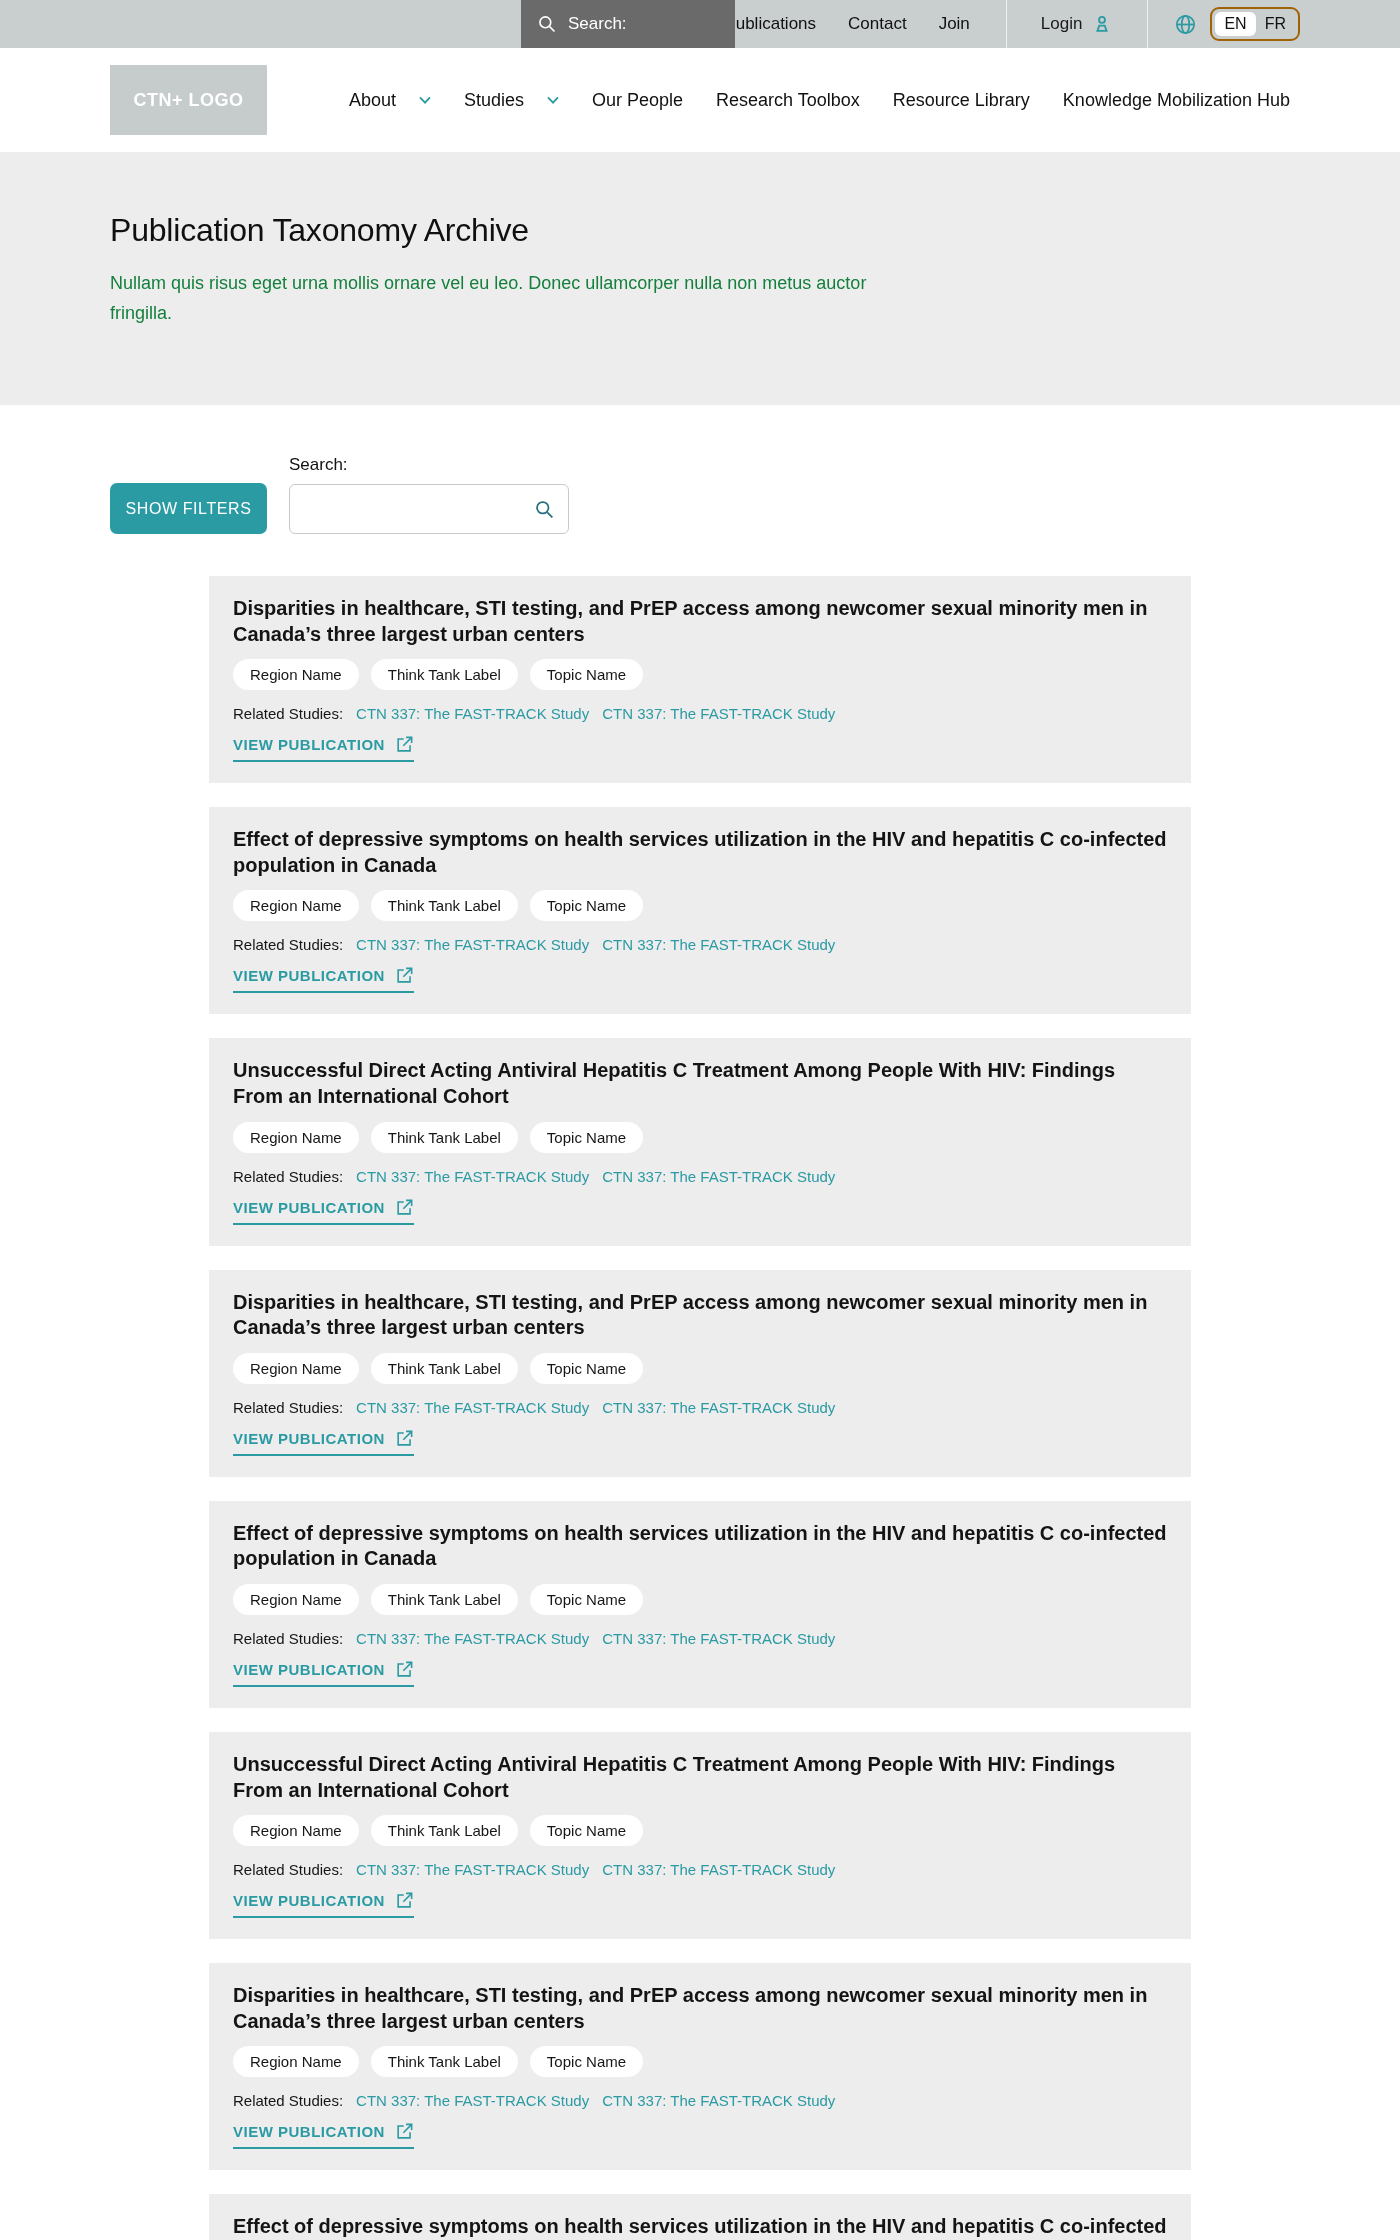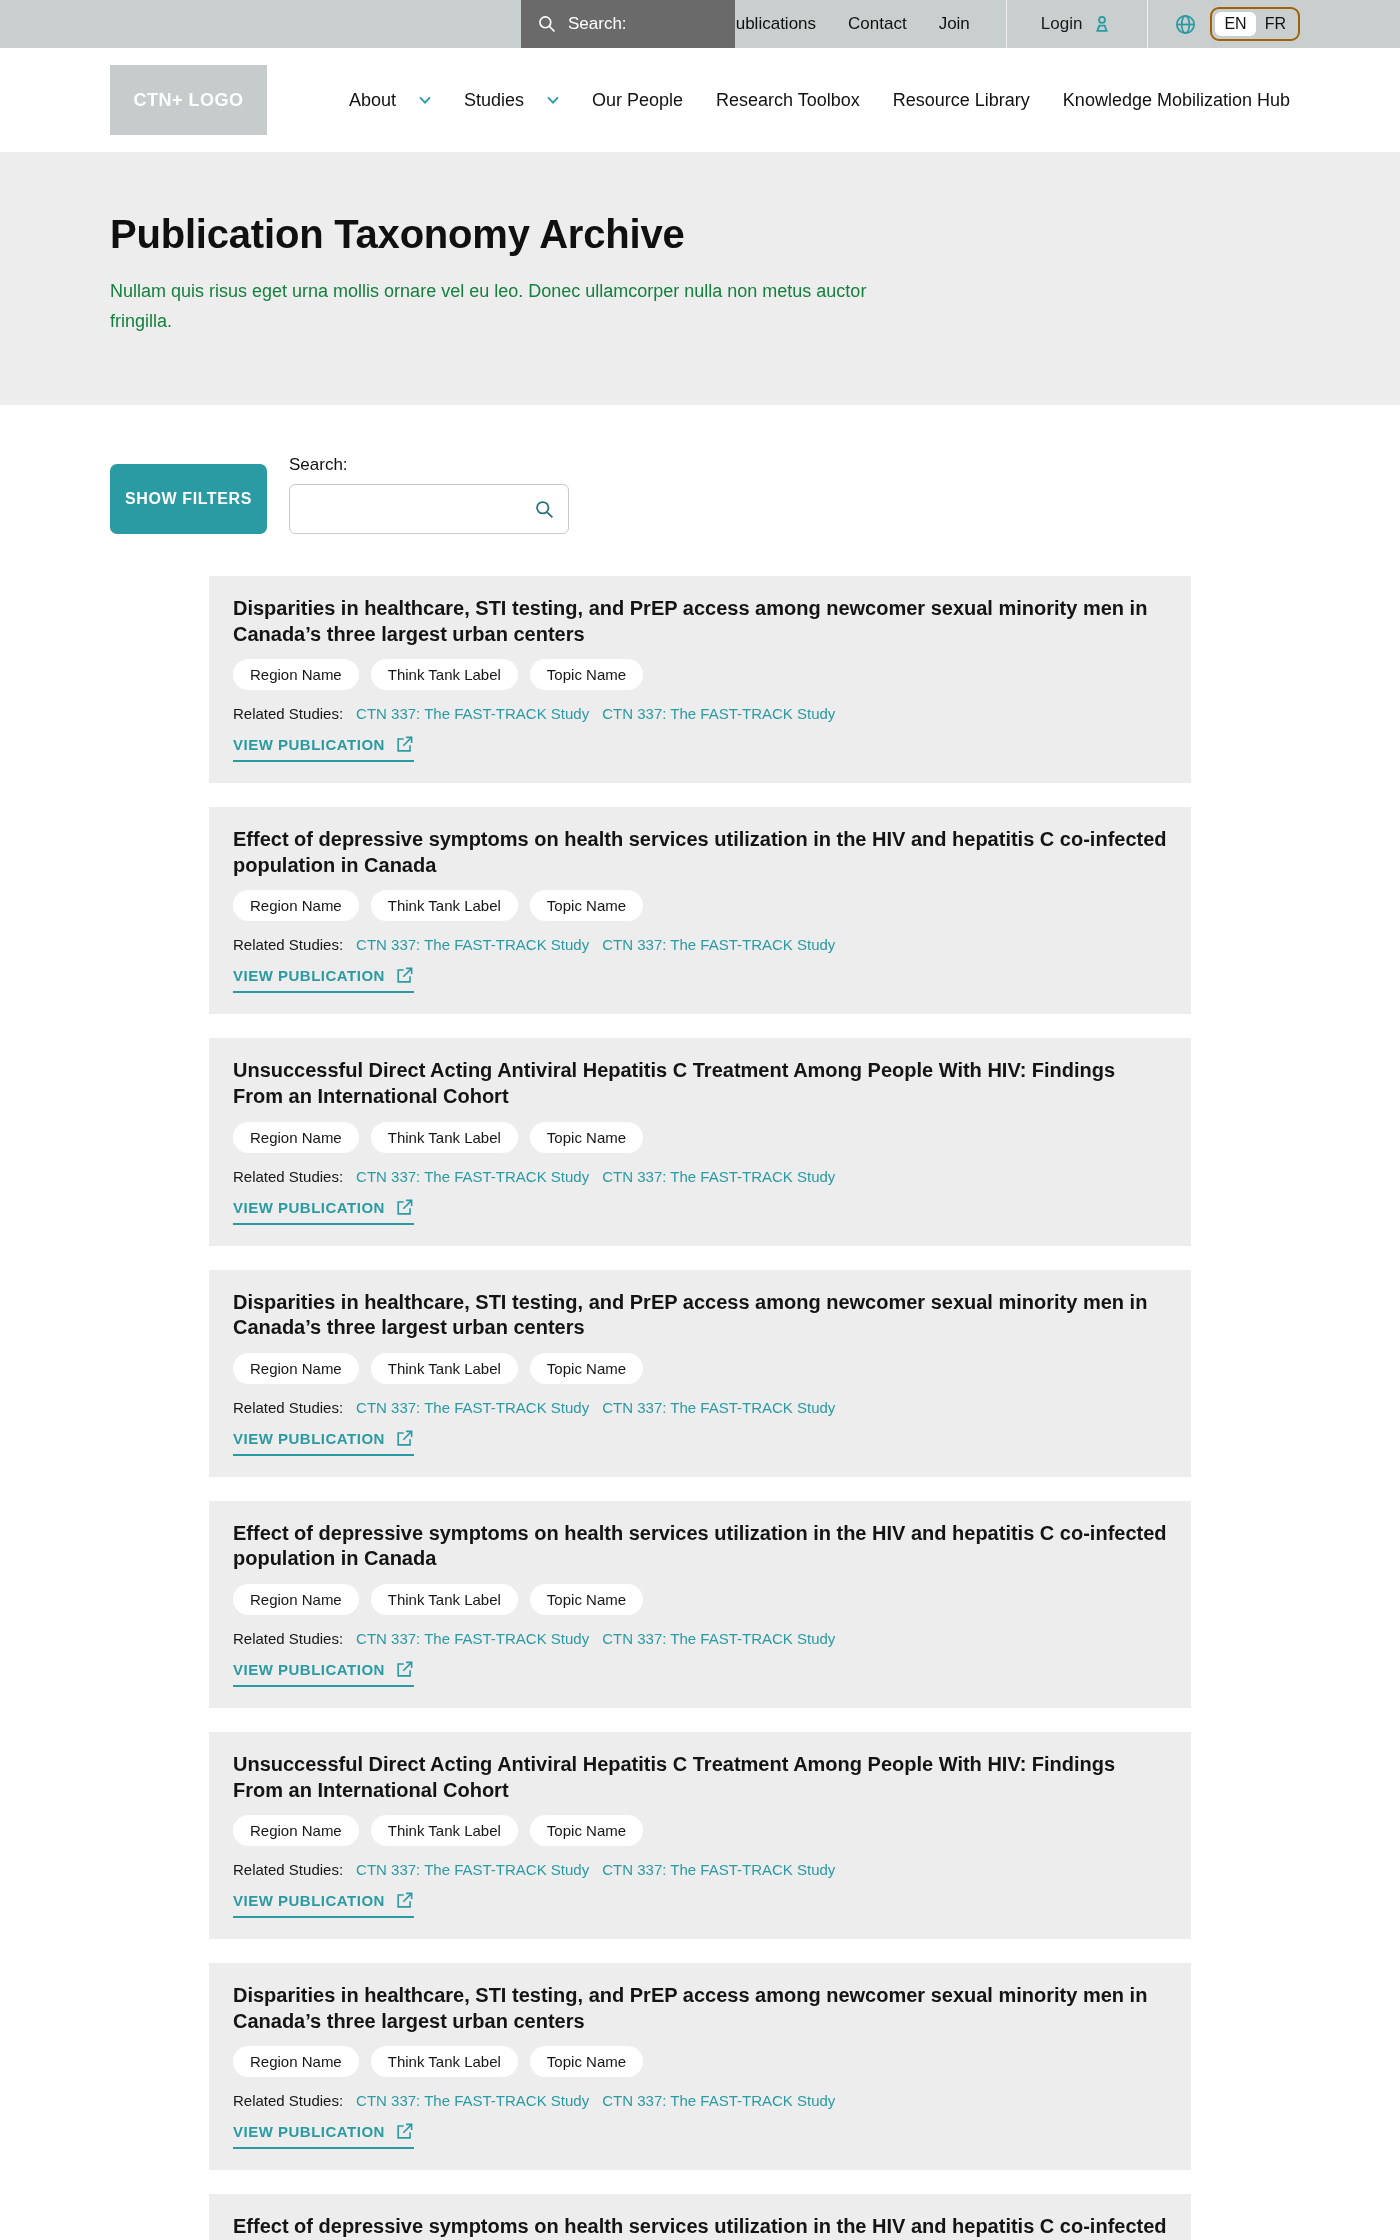--- a/index.html
+++ b/index.html
@@ -33,26 +33,26 @@
   .lang-opt{font-size:16px;padding:3px 9px;border-radius:6px;color:#111;cursor:pointer;}
   .lang-opt.active{background:#fff;}
   
   .header{height:104px;background:#fff;display:flex;align-items:center;padding:0 110px;}
   .logo{width:157px;height:70px;background:#c5cccb;color:#fff;display:flex;align-items:center;justify-content:center;
         font-size:18px;font-weight:bold;letter-spacing:.5px;cursor:pointer;}
   .main-nav{margin-left:auto;display:flex;align-items:center;gap:33px;font-size:18px;}
   .nav-item{display:flex;align-items:center;gap:23px;color:#111;cursor:pointer;white-space:nowrap;}
   
   .hero{background:var(--section-bg);height:253px;padding:60px 110px 0;}
-  .hero h1{margin:0;font-size:40px;font-weight:bold;color:#101010;letter-spacing:-.2px;}
+  .hero h1{margin:0;font-size:32px;font-weight:normal;color:#101010;letter-spacing:-.2px;}
   .hero p{margin:20px 0 0;font-size:18px;line-height:1.65;max-width:820px;color:#15803d;}
   
   .filters{padding:50px 110px 0;display:flex;align-items:flex-end;gap:22px;}
-  .btn-filters{width:157px;height:70px;background:var(--accent);color:#fff;border:none;border-radius:7px;
-               font-family:inherit;font-weight:bold;font-size:16px;letter-spacing:.6px;cursor:pointer;}
+  .btn-filters{width:157px;height:51px;background:var(--accent);color:#fff;border:none;border-radius:7px;
+               font-family:inherit;font-weight:normal;font-size:16px;letter-spacing:.6px;cursor:pointer;}
   .search-group label{display:block;font-size:17px;margin-bottom:9px;color:#111;}
   .search-box{width:280px;height:50px;background:#fff;border:1px solid #c9c9c9;border-radius:6px;
               display:flex;align-items:center;padding:0 13px 0 14px;}
   .search-box input{flex:1;border:none;outline:none;background:transparent;font-family:inherit;font-size:17px;min-width:0;}
   
   .cards{width:982px;margin:42px auto 0;display:flex;flex-direction:column;gap:24px;}
   .card{background:var(--section-bg);padding:20px 24px 21px;}
   .card-title{font-size:20px;font-weight:bold;line-height:1.28;color:#141414;}
   .tags{display:flex;gap:12px;margin-top:12px;}
   .tag{background:#fff;border-radius:999px;padding:7px 17px;font-size:15px;color:#161616;white-space:nowrap;}

